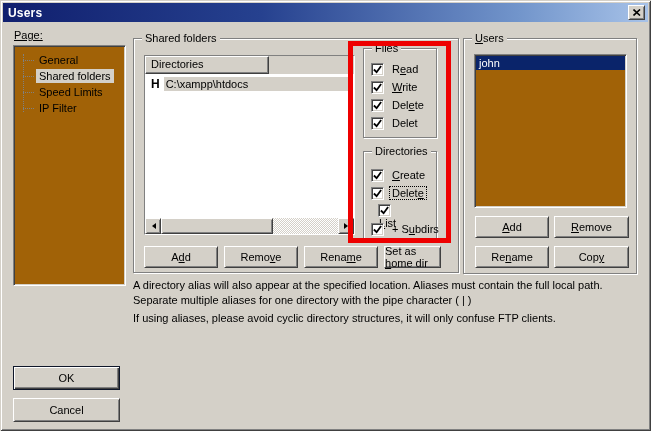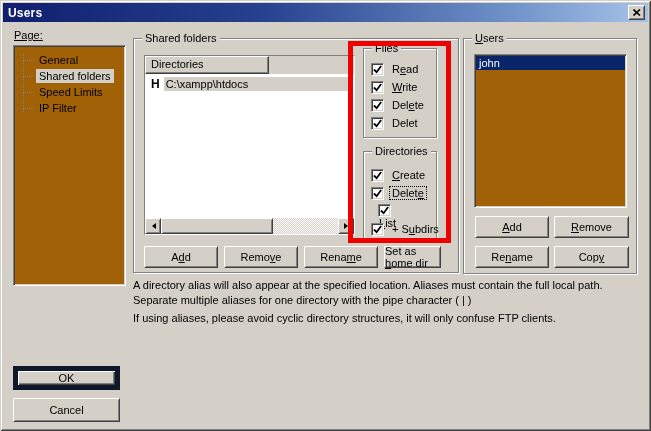--- a/index.html
+++ b/index.html
@@ -28,21 +28,21 @@
     display:flex; align-items:center; justify-content:center;
   }
 
   
   .btn {
     background:#d4d0c8; border:1px solid; border-color:#fff #404040 #404040 #fff;
     box-shadow: inset 1px 1px 0 #d4d0c8, inset -1px -1px 0 #808080;
     display:flex; align-items:center; justify-content:center; font-size:11px; cursor:default;
   }
   .btn.default {
-    border:5px solid #0f172a;
+    border:1px solid #0f172a;
     box-shadow: inset 1px 1px 0 #fff, inset -1px -1px 0 #404040, inset -2px -2px 0 #808080;
   }
   .sunken {
     background:#a16207; border:1px solid; border-color:#808080 #fff #fff #808080;
     box-shadow: inset 1px 1px 0 #404040, inset -1px -1px 0 #d4d0c8;
   }
   .groupbox {
     position:absolute; border:1px solid #808080;
     box-shadow: inset 1px 1px 0 #fff, 1px 1px 0 #fff;
   }

